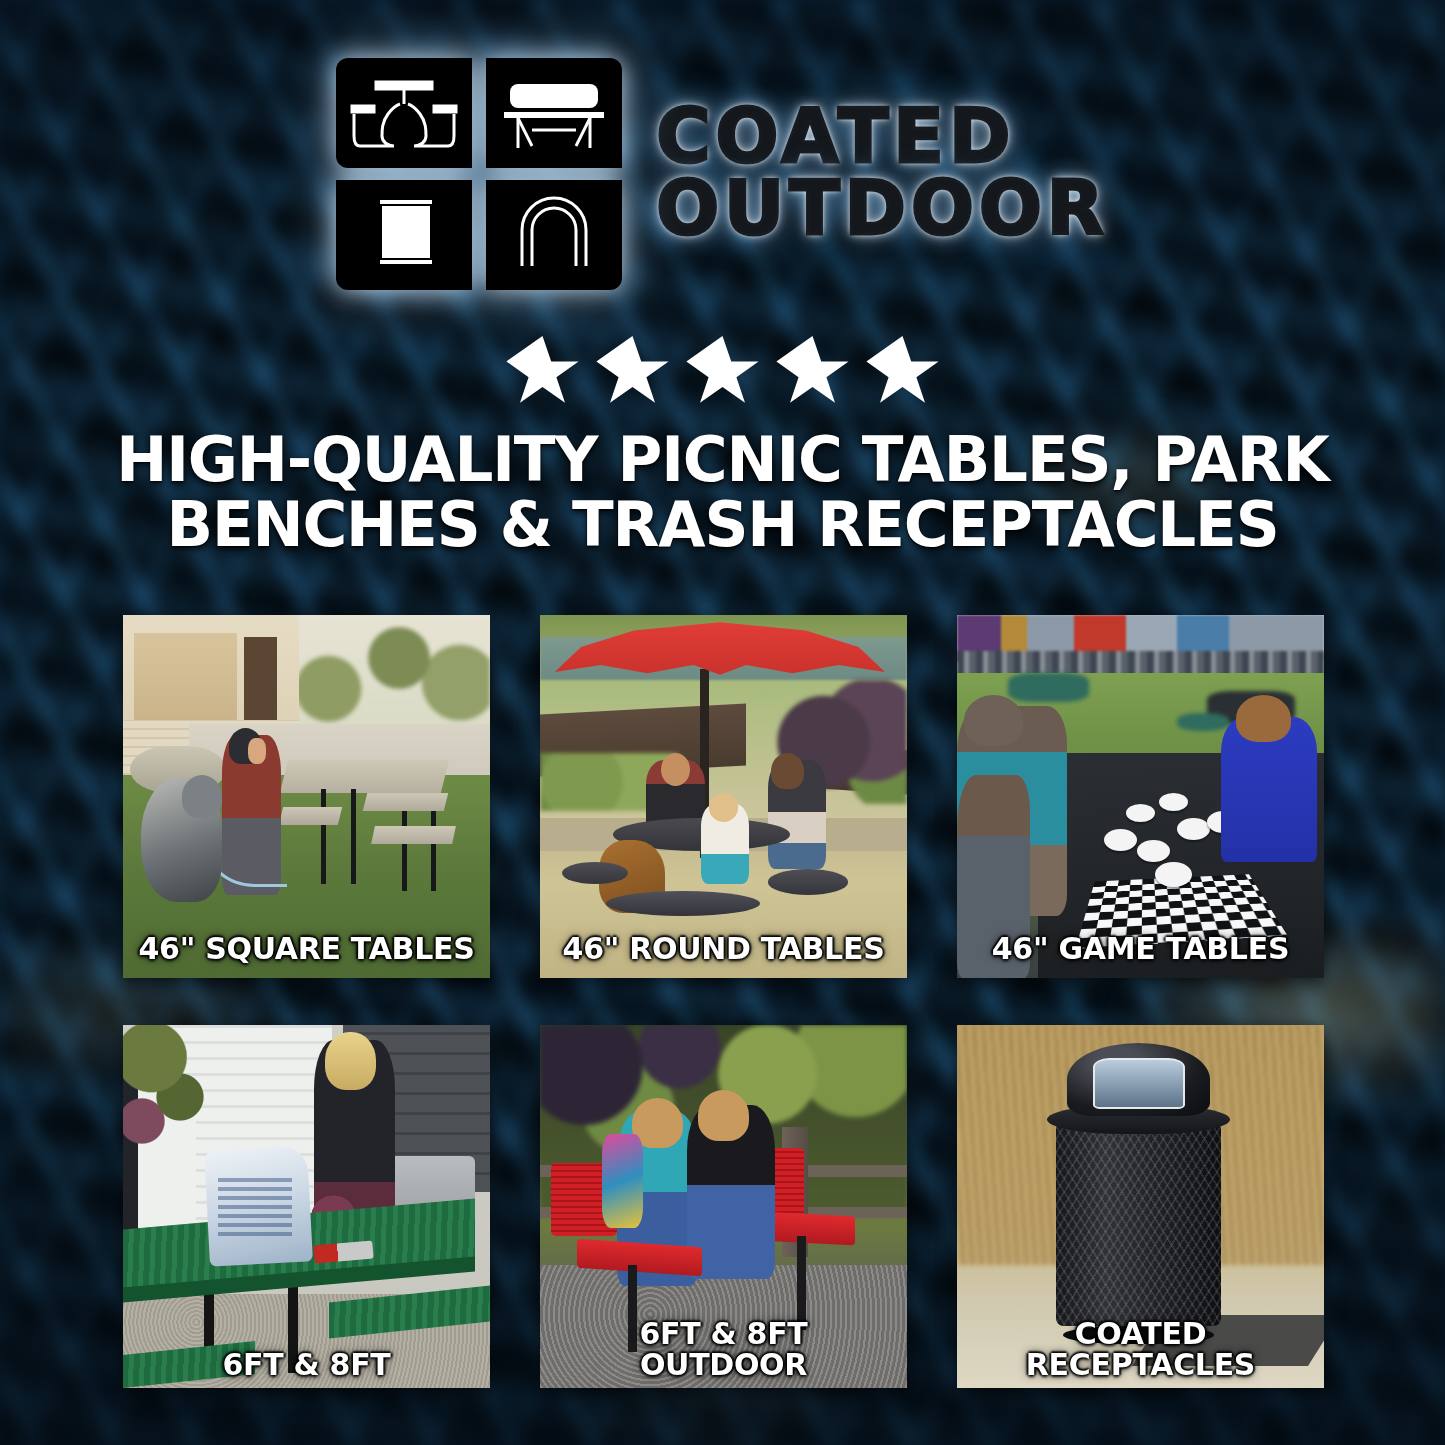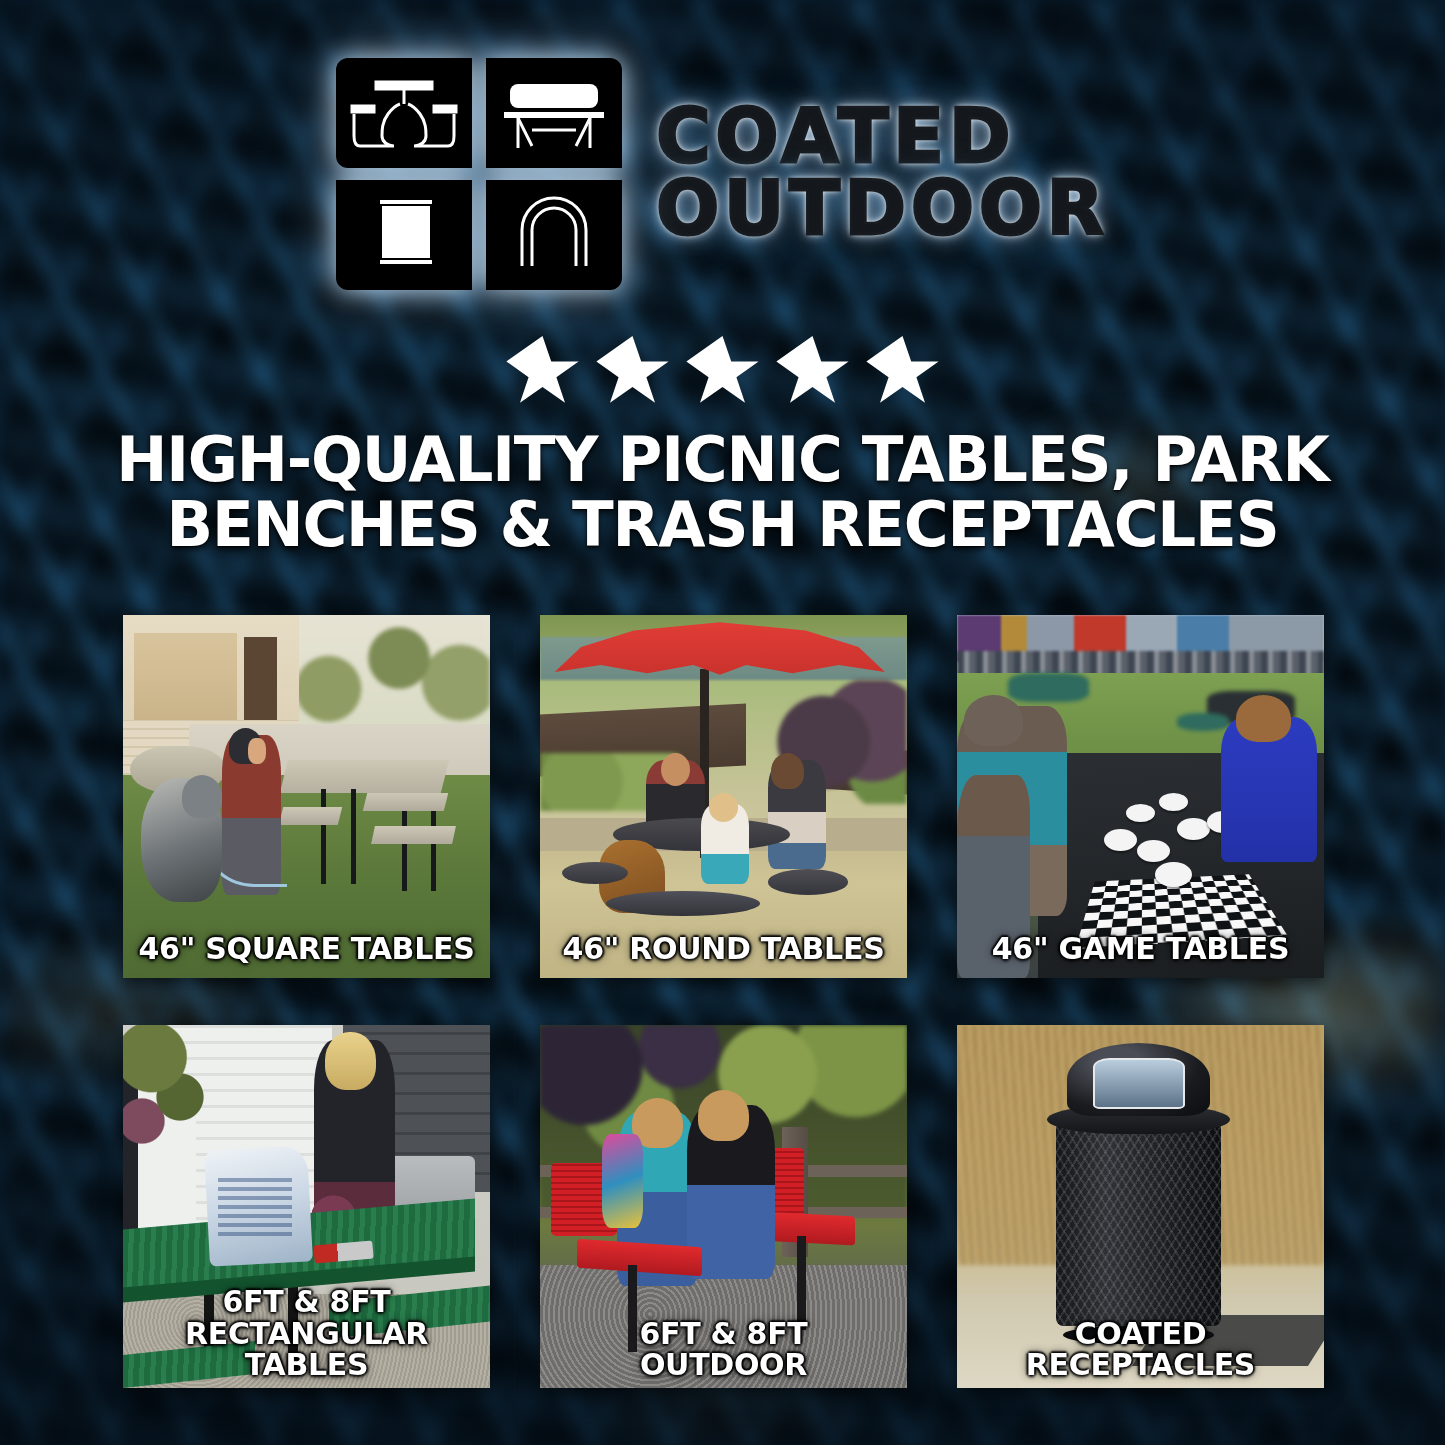--- a/index.html
+++ b/index.html
@@ -487,21 +487,20 @@
         <div class="obj t4-leg5"></div>
         <div class="obj t4-ttop"></div>
         <div class="obj t4-tedge"></div>
         <div class="obj t4-bag"></div>
         <div class="obj t4-bagtxt"></div>
         <div class="obj t4-tool"></div>
         <div class="obj t4-bench2"></div>
       </div>
       <div class="caption two-line">
         <span class="cap-line">6FT &amp; 8FT</span>
-        <span class="cap-line">RECTANGULAR TABLES</span>
       </div>
     </div>
 
     <div class="tile">
       <div class="photo">
         <div class="sky t5-bg"></div>
         <div class="obj t5-folia blurp"></div>
         <div class="obj t5-fence"></div>
         <div class="obj t5-post"></div>
         <div class="ground t5-gravel"></div>

